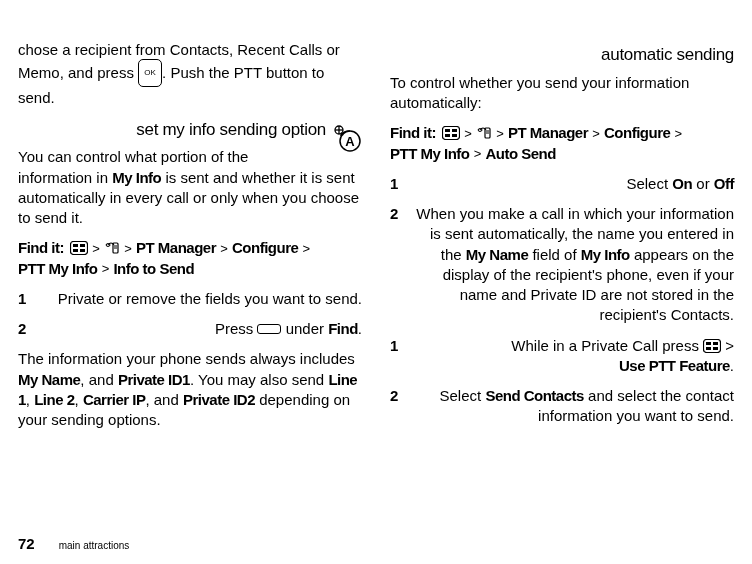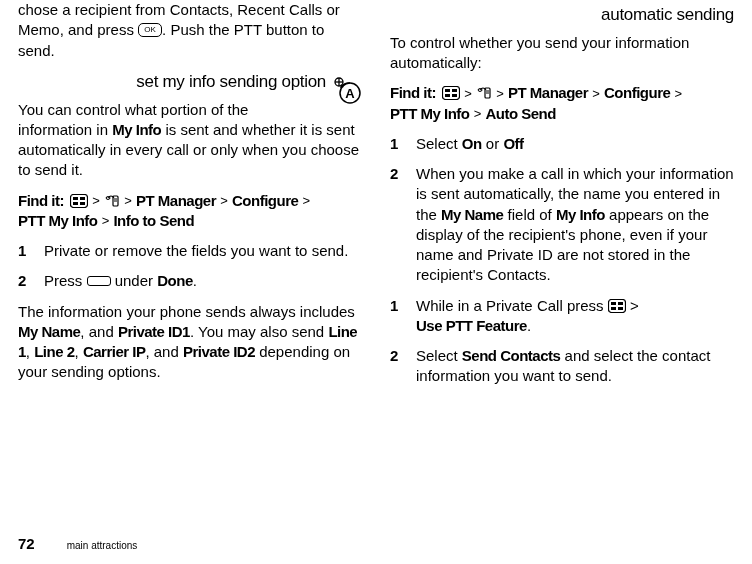--- a/index.html
+++ b/index.html
@@ -14,20 +14,21 @@
     }
     .columns {
       display: flex;
       gap: 28px;
       height: 510px;
     }
     .col {
       flex: 1;
       font-size: 15px;
       line-height: 1.35;
+      margin-top: 40px;
     }
     .para { margin-bottom: 10px; }
     .section-heading {
       font-size: 17px;
       font-weight: normal;
       margin-top: 4px;
       margin-bottom: 6px;
       letter-spacing: -0.3px;
       text-align: right;
     }
@@ -36,21 +37,21 @@
       margin-left: 6px;
       margin-top: 4px;
     }
     .cond-bold { font-family: Arial, sans-serif; font-weight: 700; font-stretch: condensed; letter-spacing: -0.5px; }
     .glyph-box {
       display: inline-flex;
       align-items: center;
       justify-content: center;
       border: 1.2px solid #000;
       border-radius: 5px;
-      height: 14px;
+      height: 28px;
       width: 24px;
       font-size: 8px;
       line-height: 1;
       vertical-align: middle;
       position: relative;
       top: -1px;
     }
     .glyph-rect {
       display: inline-block;
       border: 1.2px solid #000;
@@ -72,28 +73,28 @@
       display: flex;
       margin-bottom: 10px;
     }
     .ol-num {
       width: 26px;
       flex-shrink: 0;
       font-weight: 700;
       font-stretch: condensed;
       letter-spacing: -0.5px;
     }
-    .ol-body { flex: 1; }
+    .ol-body { flex: 1; text-align: right; }
     .footer {
       position: absolute;
       bottom: 12px;
       left: 18px;
       display: flex;
       align-items: baseline;
-      gap: 32px;
+      gap: 24px;
     }
     .page-num { font-size: 15px; font-weight: 700; }
     .footer-label { font-size: 10px; }
     .inline-svg { vertical-align: middle; position: relative; top: -1px; }
   </style>
 </head>
 <body>
 
 <div class="columns">
   <div class="col">
@@ -146,21 +147,21 @@
       <span class="cond-bold">Info to Send</span>
     </p>
 
     <div class="ol-item">
       <div class="ol-num">1</div>
       <div class="ol-body">Private or remove the fields you want to send.</div>
     </div>
     <div class="ol-item">
       <div class="ol-num">2</div>
       <div class="ol-body">
-        <span>Press </span><span class="glyph-rect"></span><span> under </span><span class="cond-bold">Done</span>.
+        <span>Press </span><span class="glyph-rect"></span><span> under </span><span class="cond-bold">Find</span>.
       </div>
     </div>
 
     <p class="para">
       <span>The information your phone sends always includes </span><span class="cond-bold">My Name</span><span>, and </span><span class="cond-bold">Private ID1</span><span>. You may also send </span><span class="cond-bold">Line 1</span>, <span class="cond-bold">Line 2</span>, <span class="cond-bold">Carrier IP</span><span>, and </span><span class="cond-bold">Private ID2</span><span> depending on your sending options.</span>
     </p>
   </div>
 
   <div class="col">
     <h3 class="section-heading">automatic sending</h3>

